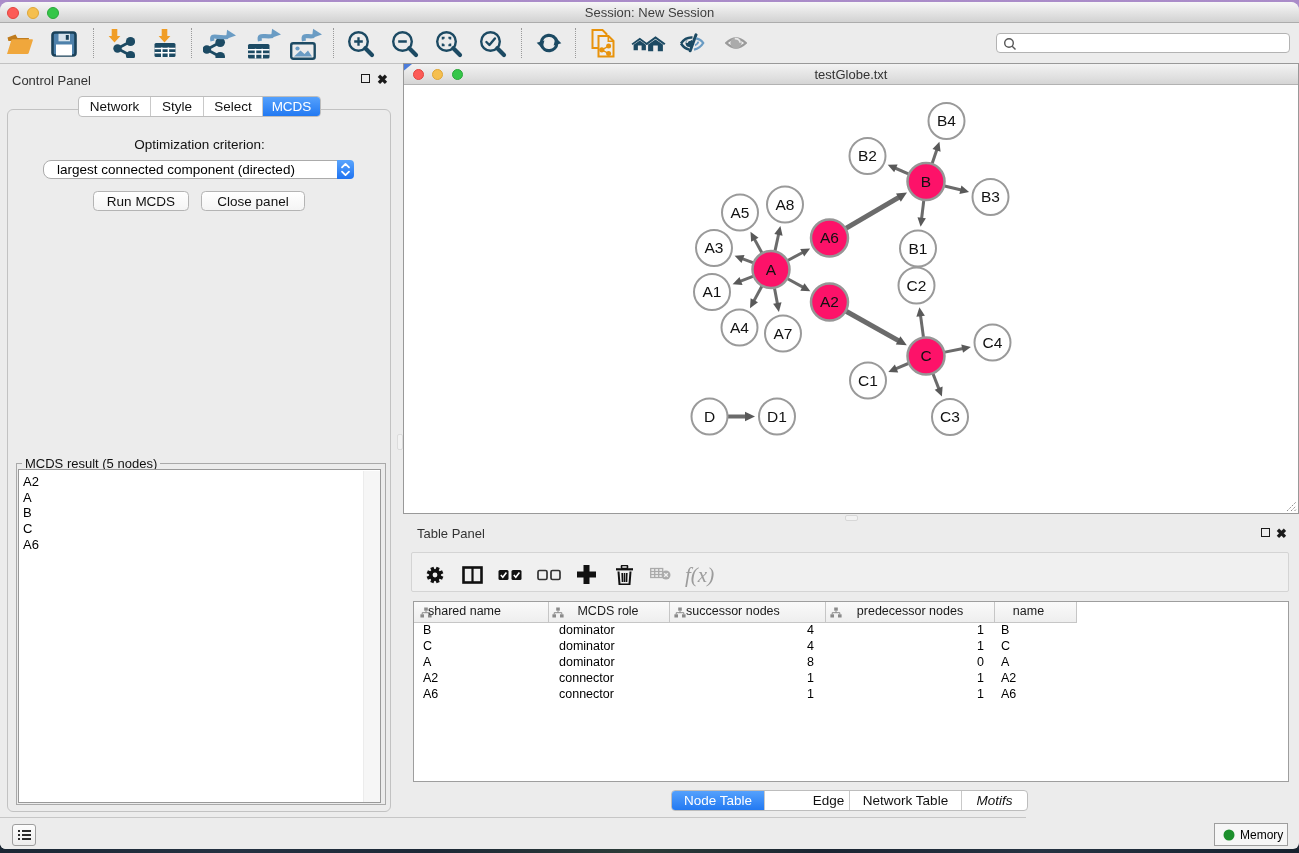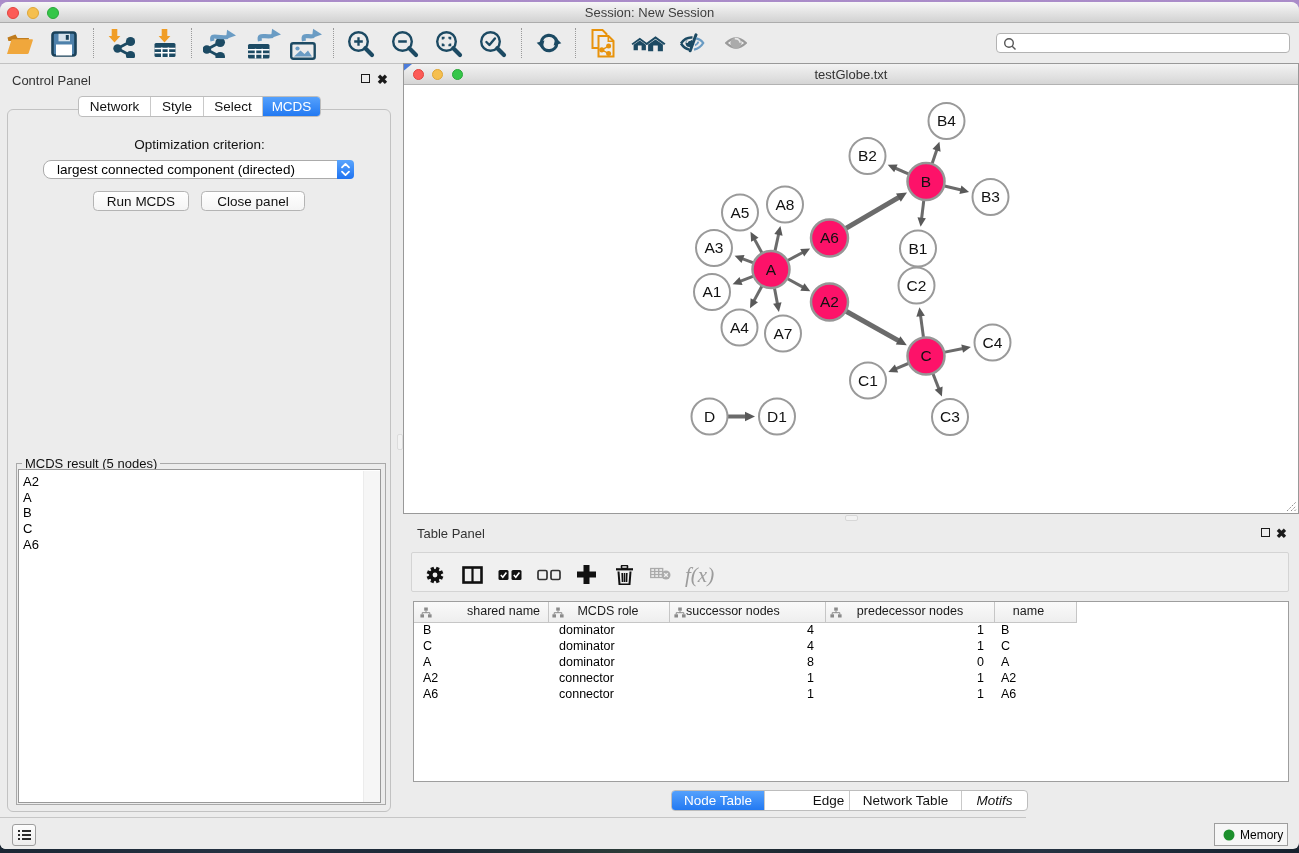--- a/index.html
+++ b/index.html
@@ -477,21 +477,21 @@
           <rect x="0.4" y="7.3" width="3.6" height="3.2"></rect>
           <rect x="8" y="7.3" width="3.6" height="3.2"></rect>
         </g>
         <g stroke="#8a8a8a" stroke-width="1">
           <line x1="6" y1="3.7" x2="6" y2="5.7"></line>
           <line x1="2.2" y1="5.7" x2="9.8" y2="5.7"></line>
           <line x1="2.2" y1="5.7" x2="2.2" y2="7.3"></line>
           <line x1="9.8" y1="5.7" x2="9.8" y2="7.3"></line>
         </g>
       </svg>
-<div class="hcell" style="left:14px; width:112px; text-align:right;">shared name</div>
+<div class="hcell" style="left:14px; width:112px; text-align:left;">shared name</div>
 <div class="hcell" style="left:150px; width:88px; text-align:center;">MCDS role</div>
 <div class="hcell" style="left:272px; width:122px; text-align:left;">successor nodes</div>
 <div class="hcell" style="left:428px; width:136px; text-align:center;">predecessor nodes</div>
 <div class="hcell" style="left:584px; width:61px; text-align:center;">name</div>
 <div class="trow" style="left:9px; top:21px;">B</div>
       <div class="trow" style="left:145px; top:21px;">dominator</div>
       <div class="trow" style="left:272px; top:21px; width:128px; text-align:right;">4</div>
       <div class="trow" style="left:428px; top:21px; width:142px; text-align:right;">1</div>
       <div class="trow" style="left:587px; top:21px;">B</div>
 <div class="trow" style="left:9px; top:37px;">C</div>

